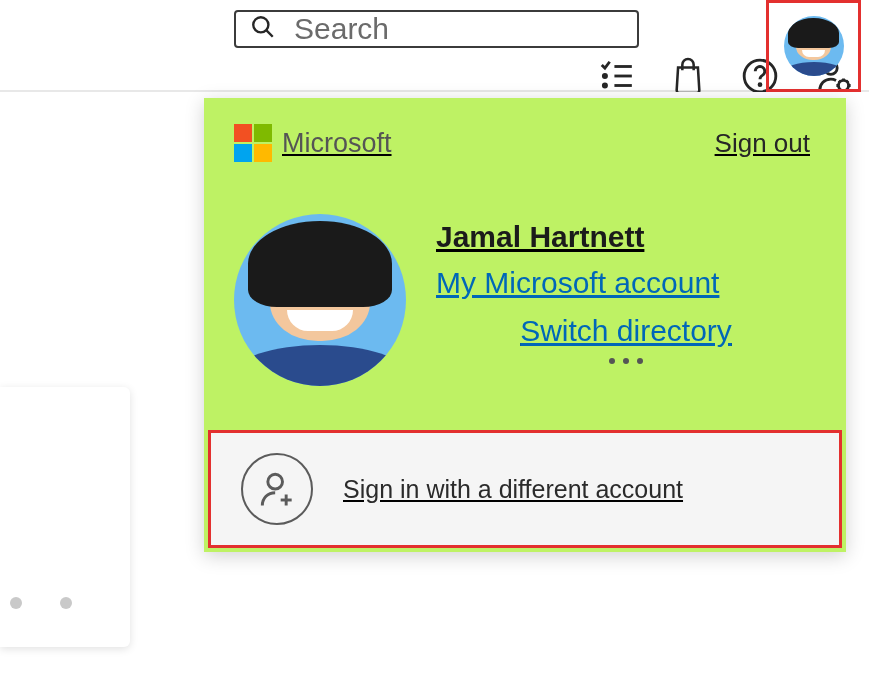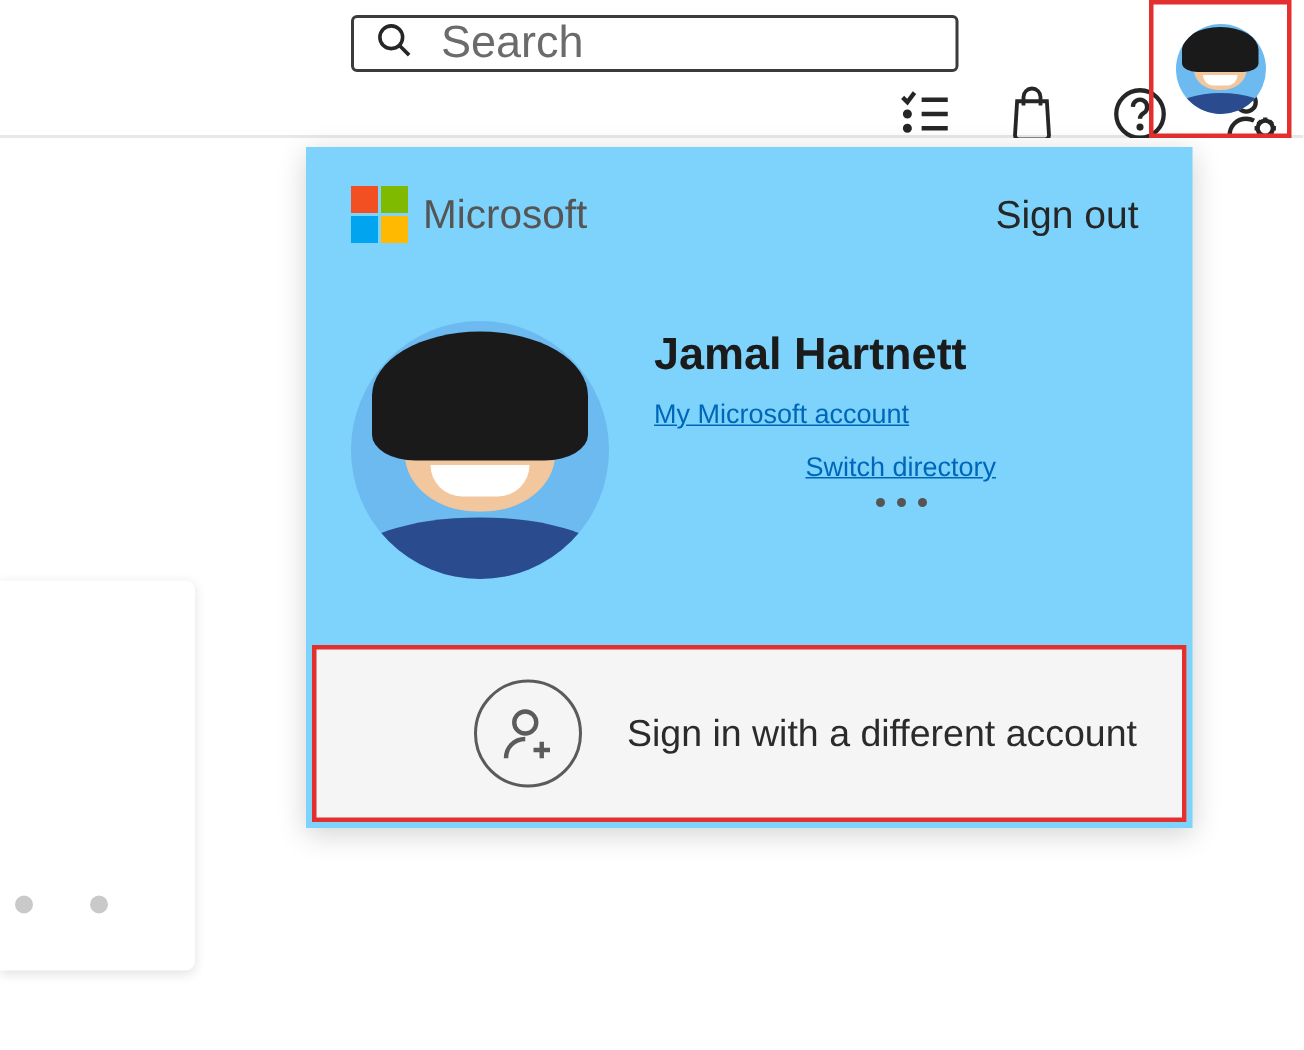--- a/index.html
+++ b/index.html
@@ -98,23 +98,24 @@
     }
     .dot {
       width: 12px; height: 12px;
       border-radius: 50%;
       background: #c9c9c9;
     }
     .account-panel {
       position: absolute;
       top: 98px;
       left: 204px;
-      width: 591px;
-      background: #7dd3fc;
+      width: 642px;
+      background: #bef264;
       box-shadow: 0 4px 18px rgba(0,0,0,0.18);
+      text-decoration: underline;
     }
     .panel-header {
       display: flex;
       align-items: center;
       justify-content: space-between;
       padding: 26px 36px 12px 30px;
     }
     .ms-brand { display: flex; align-items: center; gap: 10px; }
     .ms-logo {
       width: 38px; height: 38px;
@@ -140,21 +141,21 @@
       border-radius: 50%;
       background: #6cbaf0;
       position: relative;
       overflow: hidden;
       flex-shrink: 0;
     }
     .user-info { flex: 1; padding-top: 6px; }
     .user-name { font-size: 30px; font-weight: 700; color: #1b1b1b; margin-bottom: 12px; }
     .user-email { font-size: 25px; color: #2b2b2b; margin-bottom: 14px; }
     .user-link {
-      font-size: 18px;
+      font-size: 30px;
       color: #0067b8;
       text-decoration: underline;
       cursor: pointer;
       display: inline-block;
       margin-bottom: 14px;
     }
     .directory-row {
       display: flex;
       align-items: center;
       justify-content: space-between;
@@ -169,21 +170,20 @@
     .more-dots span { width: 6px; height: 6px; border-radius: 50%; background: #555; }
     .panel-footer {
       background: #f5f5f5;
       border: 3px solid #e3302f;
       margin: 4px;
       display: flex;
       align-items: center;
       gap: 30px;
       padding: 20px 30px;
       cursor: pointer;
-      justify-content: flex-end;
     }
     .add-person-icon {
       width: 72px; height: 72px;
       border: 2px solid #5b5b5b;
       border-radius: 50%;
       display: flex;
       align-items: center;
       justify-content: center;
       position: relative;
     }

